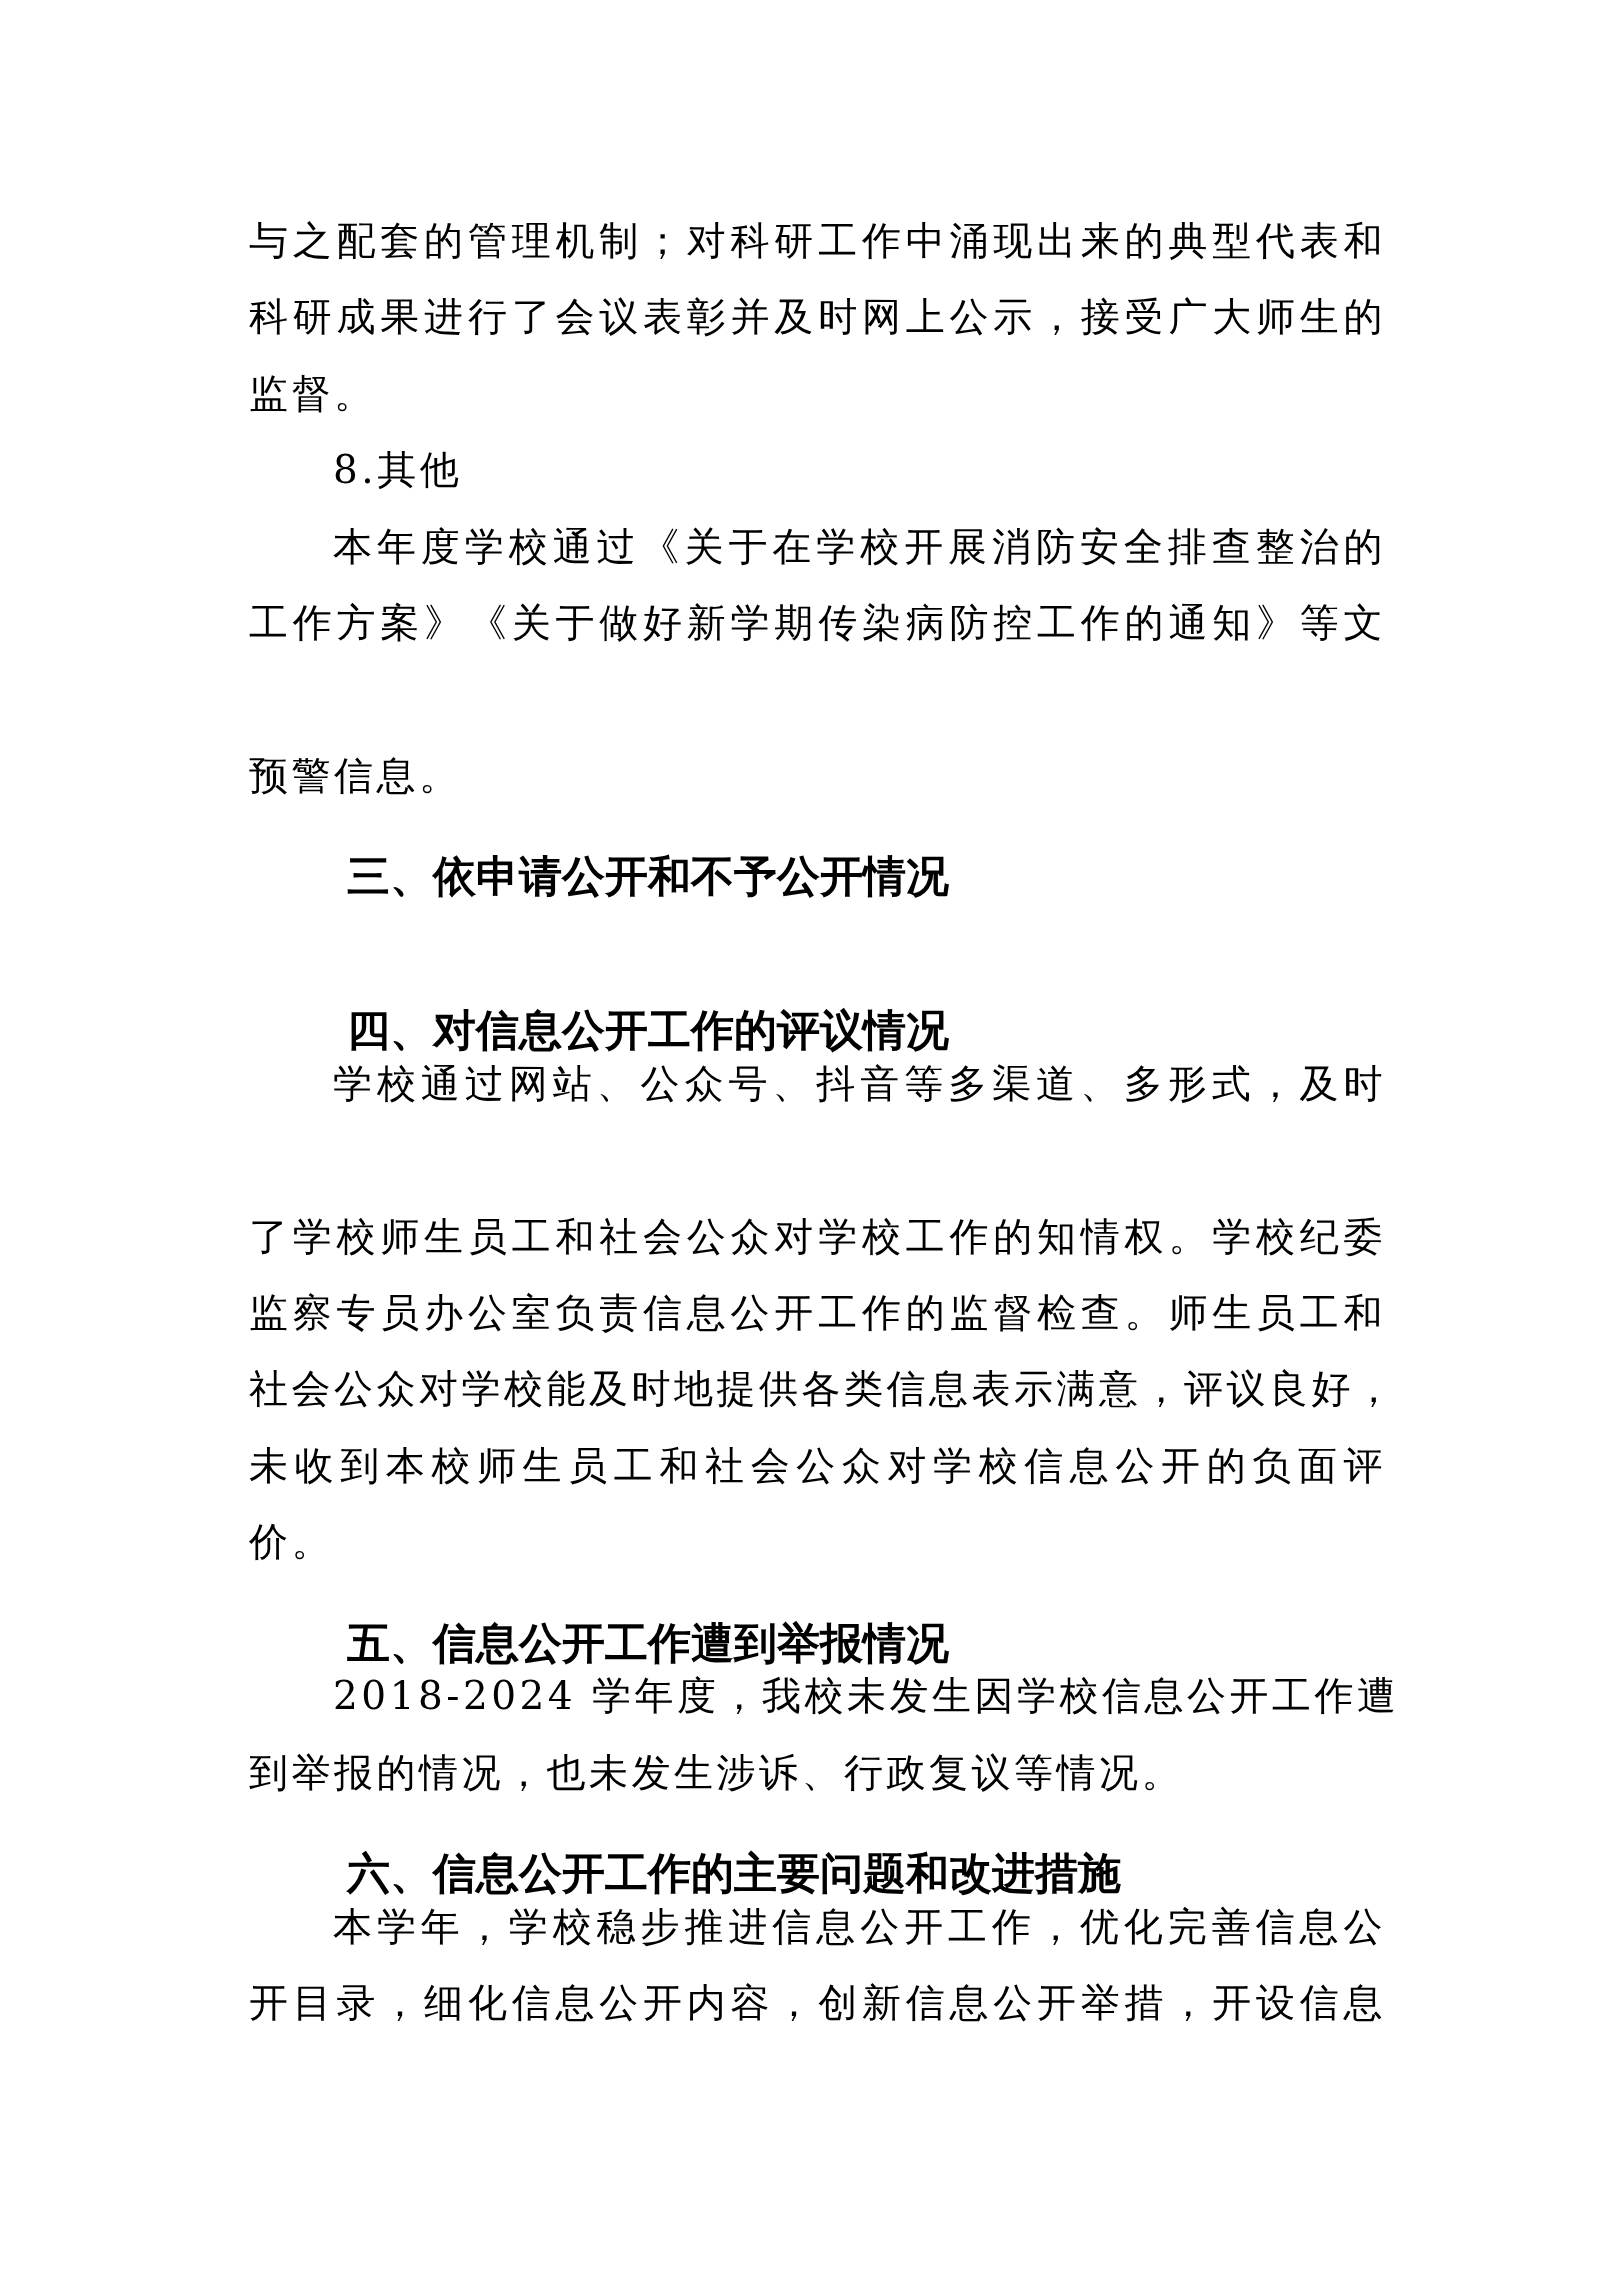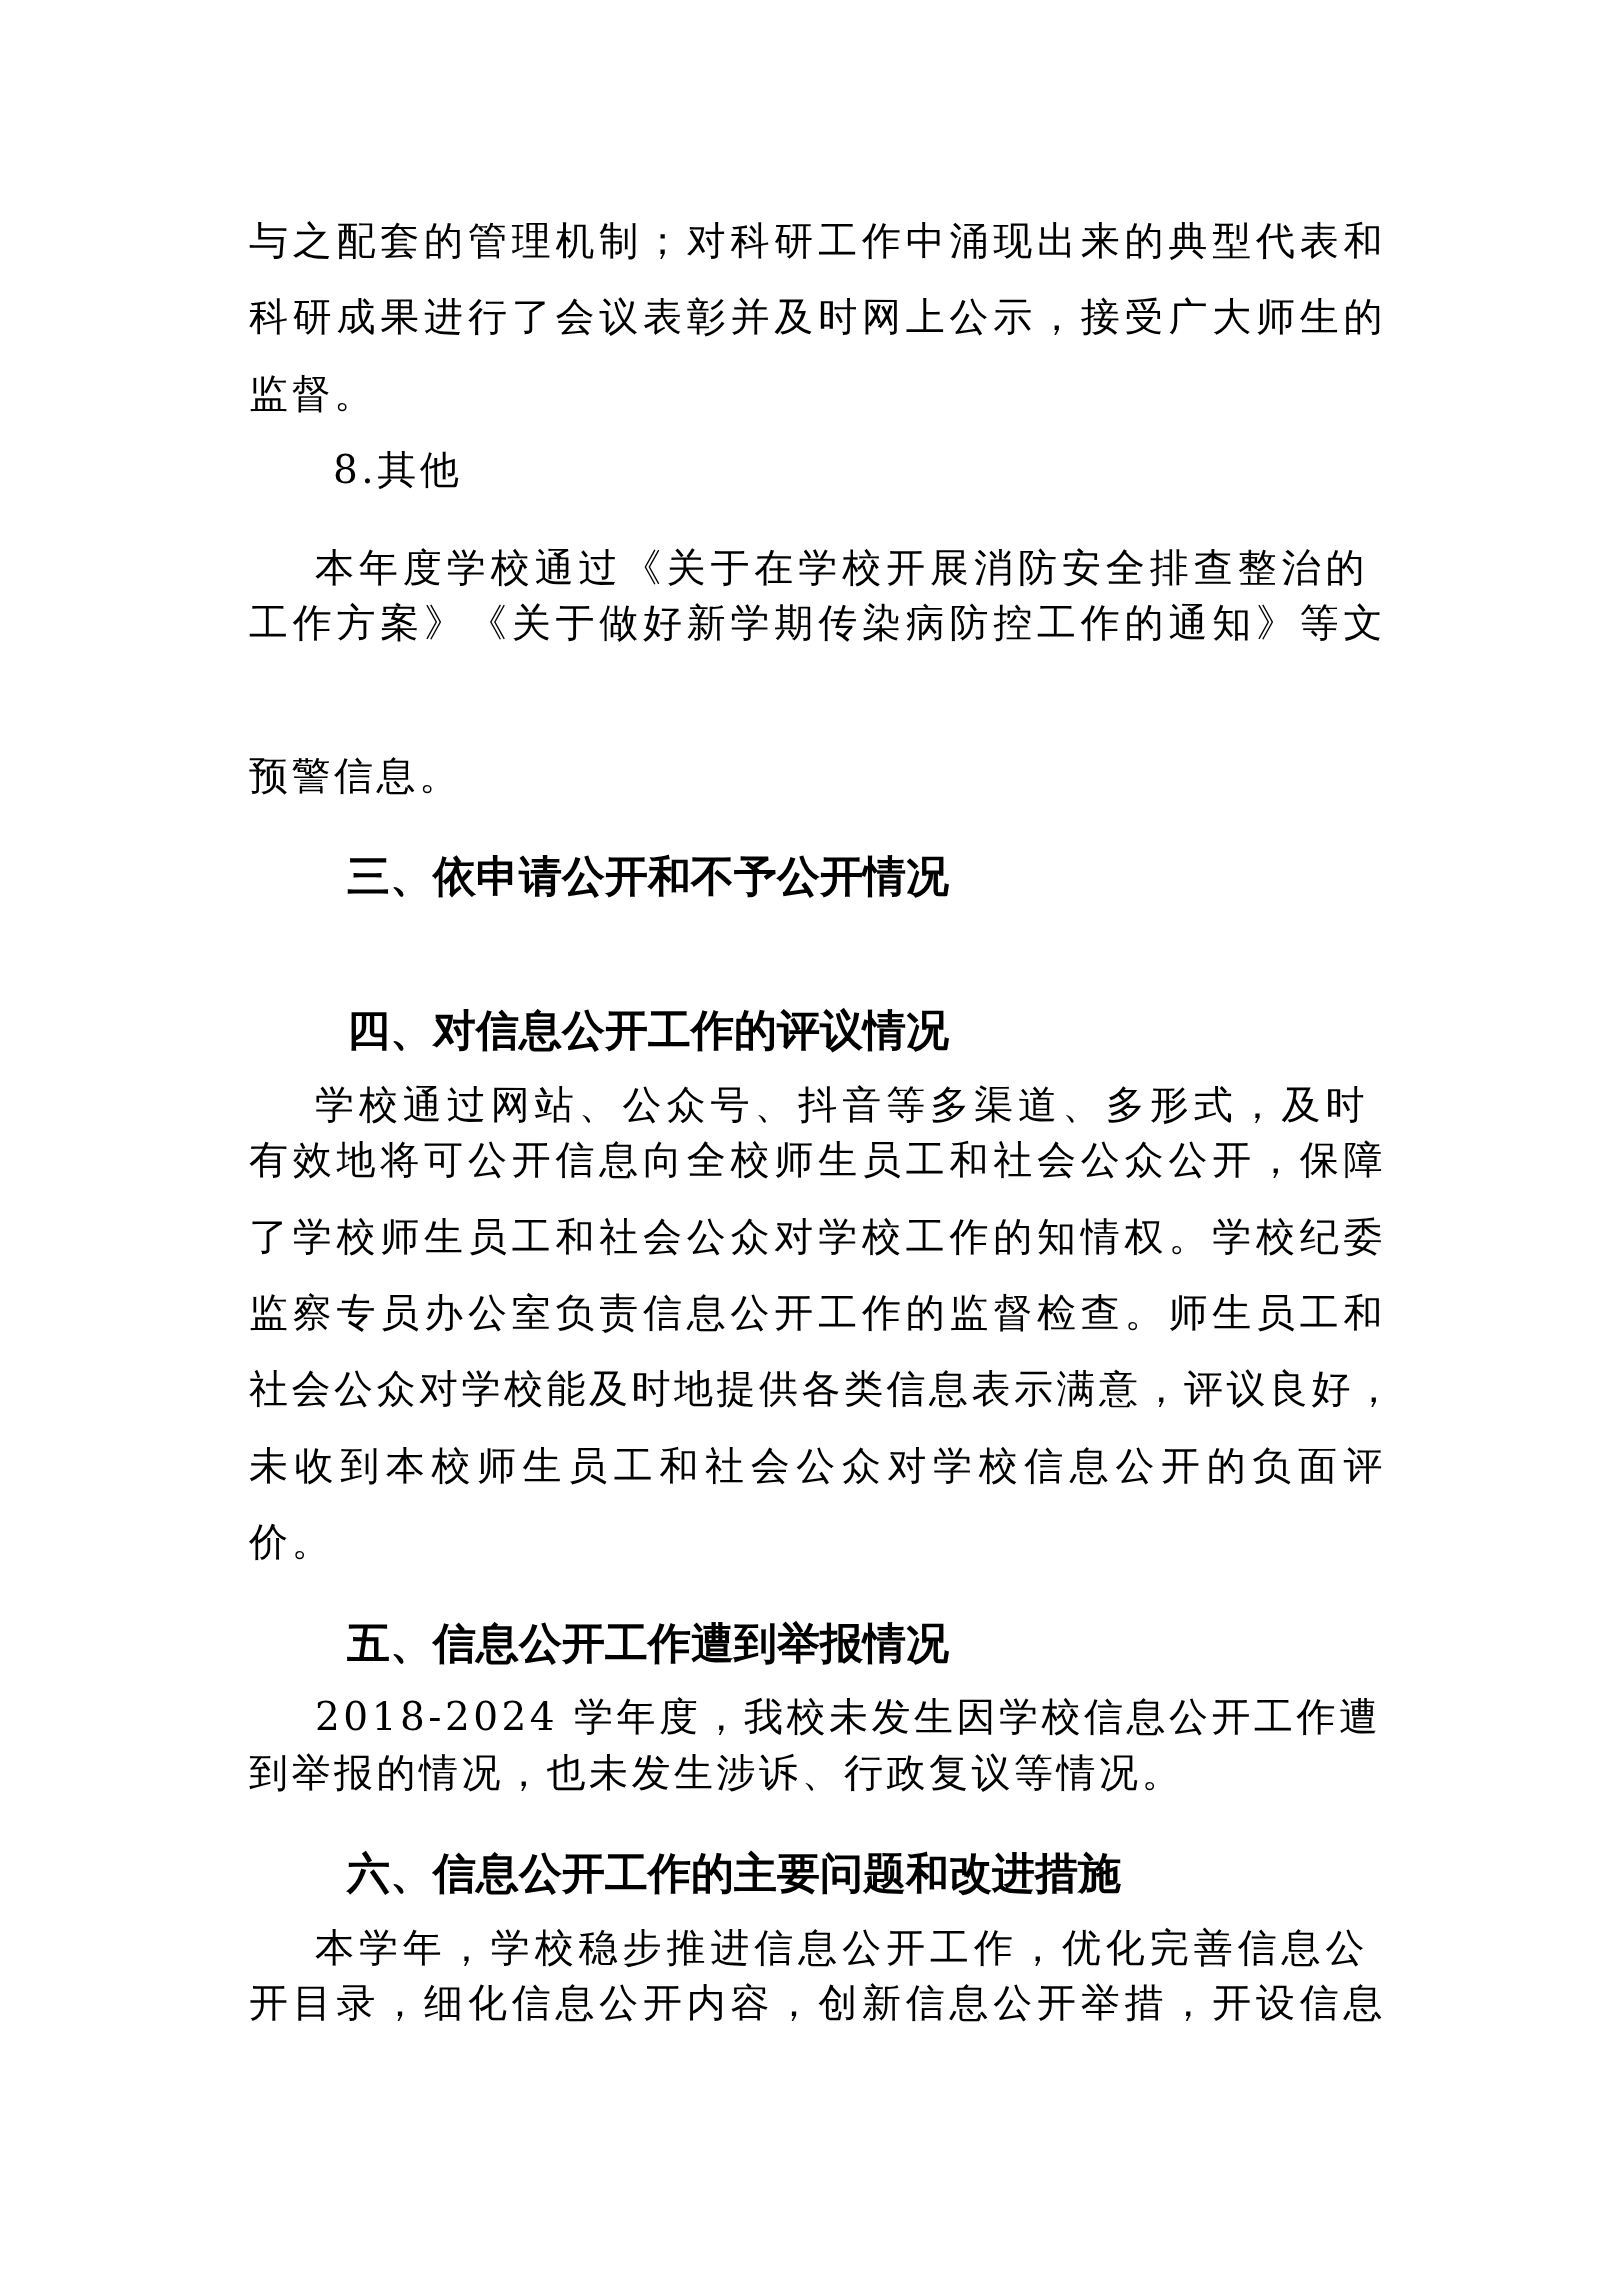--- a/index.html
+++ b/index.html
@@ -2,21 +2,21 @@
 <html><head>
 <meta charset="utf-8">
 <style>
   html, body { margin: 0; padding: 0; background: #ffffff; }
   body { width: 1621px; height: 2293px; position: relative; overflow: hidden;
          font-family: "DejaVu Serif", "Liberation Serif", serif; color: #000; }
   .page { position: absolute; left: 0; top: 0; width: 1621px; height: 1813px; background: #fff; }
   .line { position: absolute; left: 249px; width: 1137px; height: 59px;
           font-size: 39px; line-height: 59px; white-space: nowrap; letter-spacing: 3.5px; }
   .just { text-align: justify; text-align-last: justify; }
-  .indent { left: 315px; width: 1053px; margin-top: 21px; }
+  .indent { left: 333px; width: 1053px; }
   .sub { left: 333px; }
   .heading { left: 347px; font-family: "DejaVu Sans", "Liberation Sans", sans-serif;
              font-weight: bold; font-size: 43px; letter-spacing: 0px; margin-top: 24px; }
 </style>
 </head>
 <body>
 
 <div class="page">
 
   <div class="line just" style="top:211px">与之配套的管理机制；对科研工作中涌现出来的典型代表和</div>
@@ -25,21 +25,20 @@
 
   <div class="line sub" style="top:440px">8.其他</div>
   <div class="line just indent" style="top:517px">本年度学校通过《关于在学校开展消防安全排查整治的</div>
   <div class="line just" style="top:593px">工作方案》《关于做好新学期传染病防控工作的通知》等文</div>
   <div class="line" style="top:746px">预警信息。</div>
 
   <div class="line heading" style="top:823px">三、依申请公开和不予公开情况</div>
 
   <div class="line just indent" style="top:1054px">学校通过网站、公众号、抖音等多渠道、多形式，及时</div>
   <div class="line heading" style="top:977px">四、对信息公开工作的评议情况</div>
-  <div class="line just" style="top:1130px">有效地将可公开信息向全校师生员工和社会公众公开，保障</div>
   <div class="line just" style="top:1207px">了学校师生员工和社会公众对学校工作的知情权。学校纪委</div>
   <div class="line just" style="top:1283px">监察专员办公室负责信息公开工作的监督检查。师生员工和</div>
   <div class="line just" style="top:1359px">社会公众对学校能及时地提供各类信息表示满意，评议良好，</div>
   <div class="line just" style="top:1436px">未收到本校师生员工和社会公众对学校信息公开的负面评</div>
   <div class="line" style="top:1512px">价。</div>
 
   <div class="line heading" style="top:1590px">五、信息公开工作遭到举报情况</div>
   <div class="line just indent" style="top:1666px">2018-2024 学年度，我校未发生因学校信息公开工作遭</div>
   <div class="line" style="top:1743px">到举报的情况，也未发生涉诉、行政复议等情况。</div>
 

